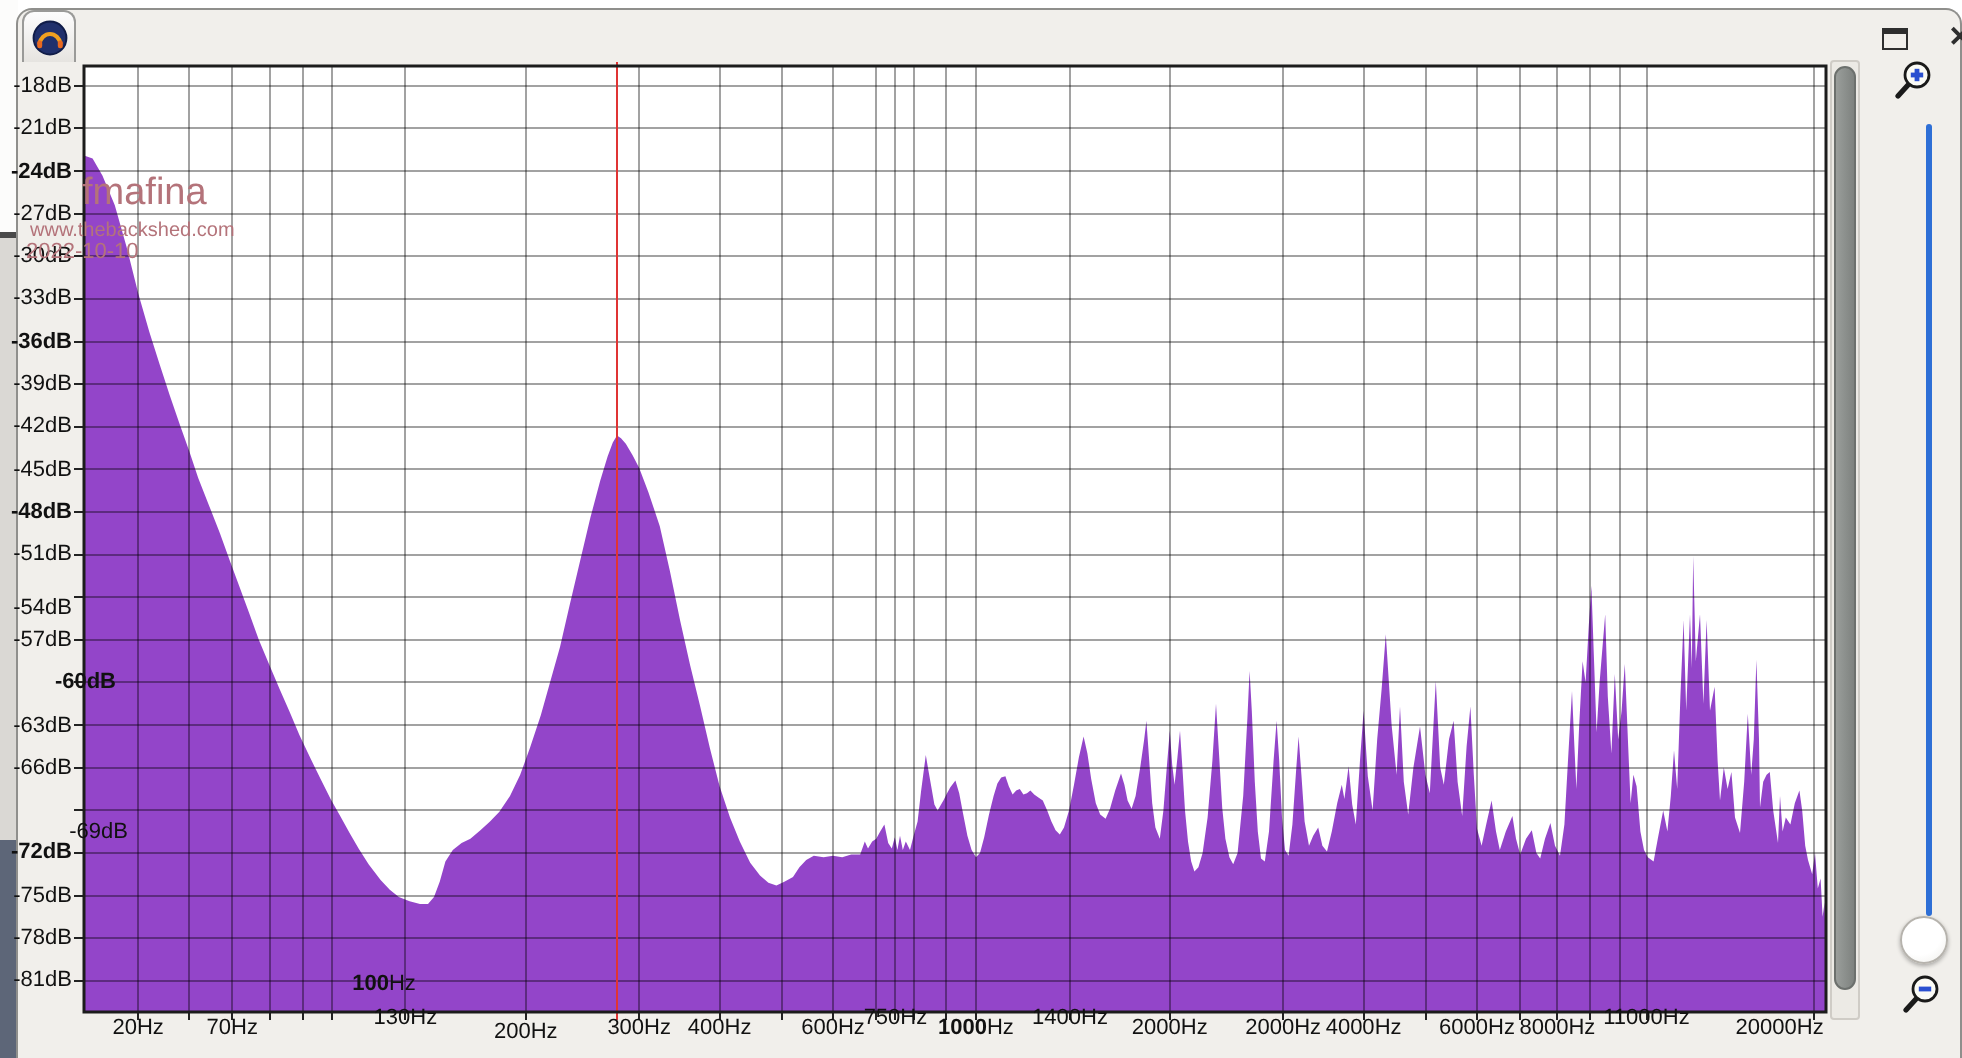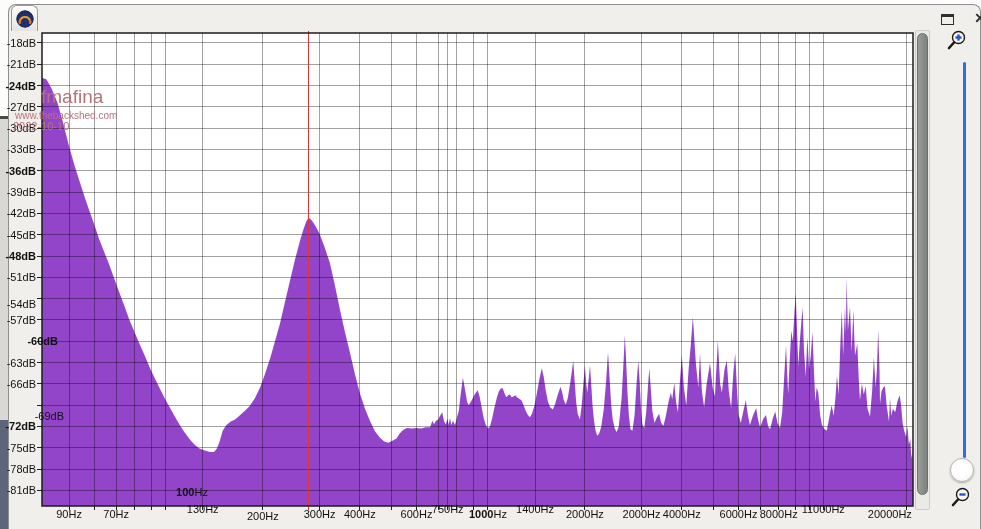--- a/index.html
+++ b/index.html
@@ -206,21 +206,21 @@
       <div class="db-label" style="left: 0px; top: 304px;">-54dB</div>
       <div class="db-label" style="left: 0px; top: 319.925px;">-57dB</div>
       <div class="db-label b" style="left: 0px; top: 341.231px; padding-left: 22px;">-60dB</div>
       <div class="db-label" style="left: 0px; top: 362.538px;">-63dB</div>
       <div class="db-label" style="left: 0px; top: 383.844px;">-66dB</div>
       <div class="db-label" style="left: 0px; top: 416px; margin-left: 28px;">-69dB</div>
       <div class="db-label b" style="left: 0px; top: 426.456px;">-72dB</div>
       <div class="db-label" style="left: 0px; top: 447.763px;">-75dB</div>
       <div class="db-label" style="left: 0px; top: 469.069px;">-78dB</div>
       <div class="db-label" style="left: 0px; top: 490.375px;">-81dB</div>
-      <div class="freq-label" style="top: 508px; left: 69.0686px; transform: translateX(-50%);"><span>90</span><span>Hz</span></div>
+      <div class="freq-label" style="top: 508px; left: 69.0686px; transform: translateX(-50%);"><span>20</span><span>Hz</span></div>
       <div class="freq-label" style="top: 508px; left: 116.117px; transform: translateX(-50%);"><span>70</span><span>Hz</span></div>
       <div class="freq-label" style="top: 486px; left: 165.99px; transform: translateX(-50%); margin-left: 26px;"><span style="font-weight: bold;">100</span><span>Hz</span></div>
       <div class="freq-label" style="top: 503px; left: 202.676px; transform: translateX(-50%);"><span>130</span><span>Hz</span></div>
       <div class="freq-label" style="top: 510px; left: 262.912px; transform: translateX(-50%);"><span>200</span><span>Hz</span></div>
       <div class="freq-label" style="top: 508px; left: 319.607px; transform: translateX(-50%);"><span>300</span><span>Hz</span></div>
       <div class="freq-label" style="top: 508px; left: 359.833px; transform: translateX(-50%);"><span>400</span><span>Hz</span></div>
       <div class="freq-label" style="top: 508px; left: 416.529px; transform: translateX(-50%);"><span>600</span><span>Hz</span></div>
       <div class="freq-label" style="top: 503px; left: 447.731px; transform: translateX(-50%);"><span>750</span><span>Hz</span></div>
       <div class="freq-label" style="top: 508px; left: 487.957px; transform: translateX(-50%);"><span style="font-weight: bold;">1000</span><span>Hz</span></div>
       <div class="freq-label" style="top: 503px; left: 535.005px; transform: translateX(-50%);"><span>1400</span><span>Hz</span></div>

